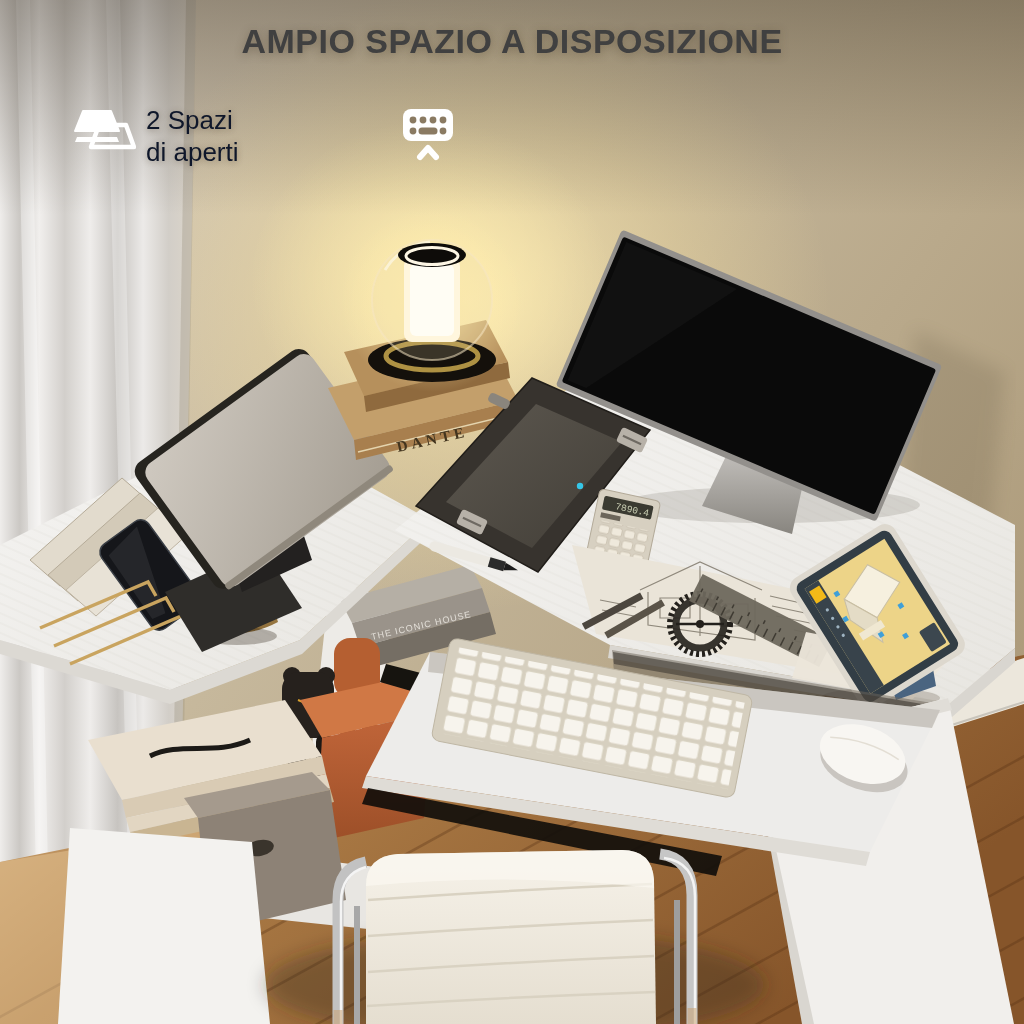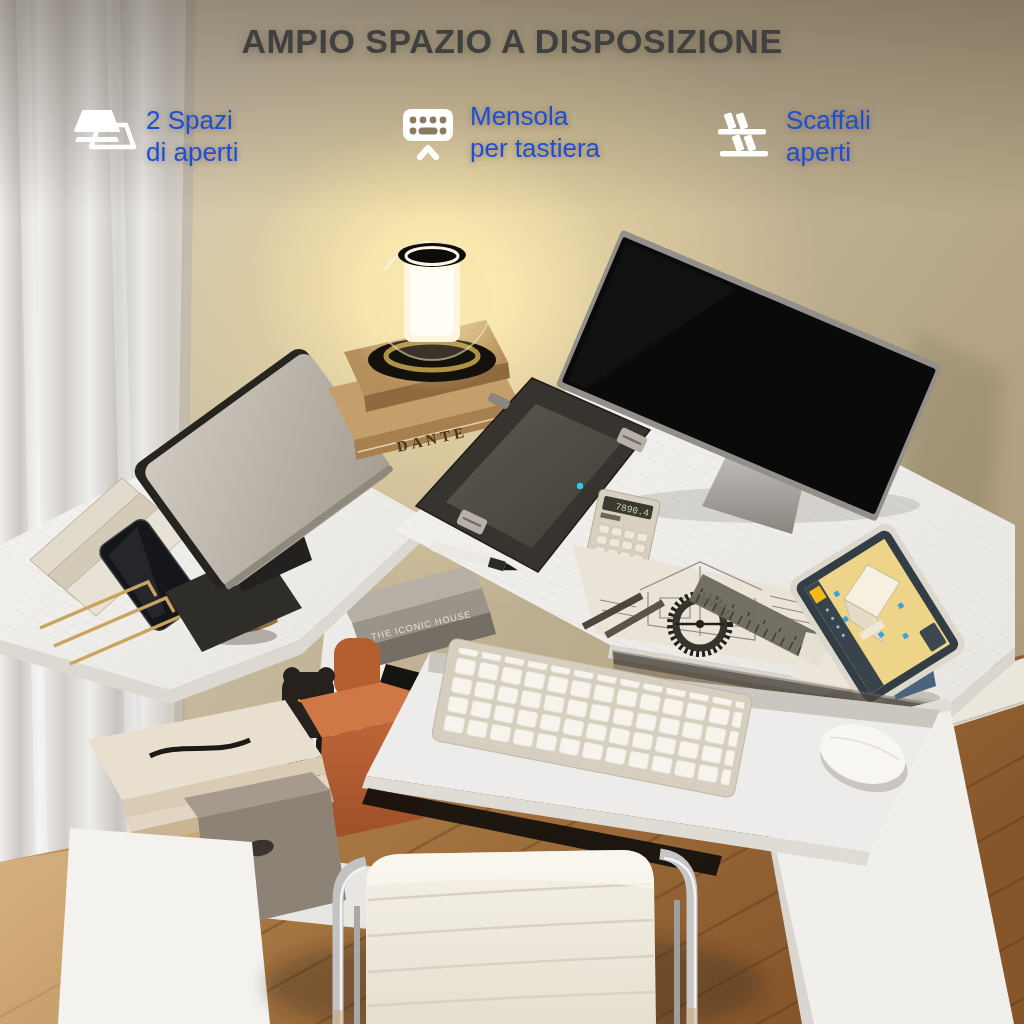--- a/index.html
+++ b/index.html
@@ -4,21 +4,21 @@
 <style>
   html,body{margin:0;padding:0;background:#222;}
   .stage{position:relative;width:1024px;height:1024px;overflow:hidden;
          font-family:"Liberation Sans",sans-serif;background:#c7baa2;}
   .scene{position:absolute;inset:0;display:block;}
   .overlay-top{position:absolute;top:0;left:0;right:0;height:215px;pointer-events:none;
          background:linear-gradient(rgba(62,52,38,.42),rgba(62,52,38,0));}
   .headline{position:absolute;top:22px;left:0;right:0;margin:0;text-align:center;
          font-size:34px;font-weight:700;letter-spacing:.5px;color:#404040;
          text-shadow:0 2px 10px rgba(60,45,25,.35);}
-  .feature{position:absolute;display:flex;align-items:flex-start;color:#1d4ed8;}
+  .feature{position:absolute;display:flex;align-items:flex-start;color:#0f172a;}
   .feature .ficon{width:64px;height:64px;flex:0 0 64px;}
   .feature .ftext{margin-left:10px;font-size:26px;line-height:32px;font-weight:400;
          text-shadow:0 1px 6px rgba(60,45,25,.4);}
   .feature .ftext span{display:block;}
   #f1{left:72px;top:104px;}
   #f2{left:396px;top:100px;}
   #f3{left:712px;top:104px;}
 </style>
 </head>
 <body>
@@ -407,34 +407,16 @@
     <rect x="7" y="9" width="50" height="32" rx="8" fill="#fff"></rect>
     <circle cx="17" cy="20" r="3.4" fill="#8a7a62"></circle>
         <circle cx="27" cy="20" r="3.4" fill="#8a7a62"></circle>
     <circle cx="37" cy="20" r="3.4" fill="#8a7a62"></circle>
         <circle cx="47" cy="20" r="3.4" fill="#8a7a62"></circle>
     <circle cx="17" cy="31" r="3.4" fill="#8a7a62"></circle>
     <rect x="22.5" y="27.5" width="19" height="7" rx="3.5" fill="#8a7a62"></rect>
     <circle cx="47" cy="31" r="3.4" fill="#8a7a62"></circle>
     <path d="M24,57 L32,48 L40,57" fill="none" stroke="#fff" stroke-width="6" stroke-linecap="round" stroke-linejoin="round"></path>
   </svg>
-  <div class="ftext">
-    <span>Mensola</span>
-    <span>per tastiera</span>
-  </div>
 </div>
 
-<div class="feature" id="f3">
-  <svg class="ficon" viewBox="0 0 64 64">
-    <rect x="14" y="9" width="8" height="16" rx="1.5" fill="#fff" transform="rotate(-20 18 17)"></rect>
-    <rect x="26" y="9" width="8" height="16" rx="1.5" fill="#fff" transform="rotate(-20 30 17)"></rect>
-    <rect x="6" y="25" width="48" height="5.5" rx="2" fill="#fff"></rect>
-    <rect x="22" y="31" width="8" height="16" rx="1.5" fill="#fff" transform="rotate(-20 26 39)"></rect>
-    <rect x="34" y="31" width="8" height="16" rx="1.5" fill="#fff" transform="rotate(-20 38 39)"></rect>
-    <rect x="8" y="47" width="48" height="5.5" rx="2" fill="#fff"></rect>
-  </svg>
-  <div class="ftext">
-    <span>Scaffali</span>
-    <span>aperti</span>
-  </div>
+
 </div>
 
-</div>
-
 </body></html>

